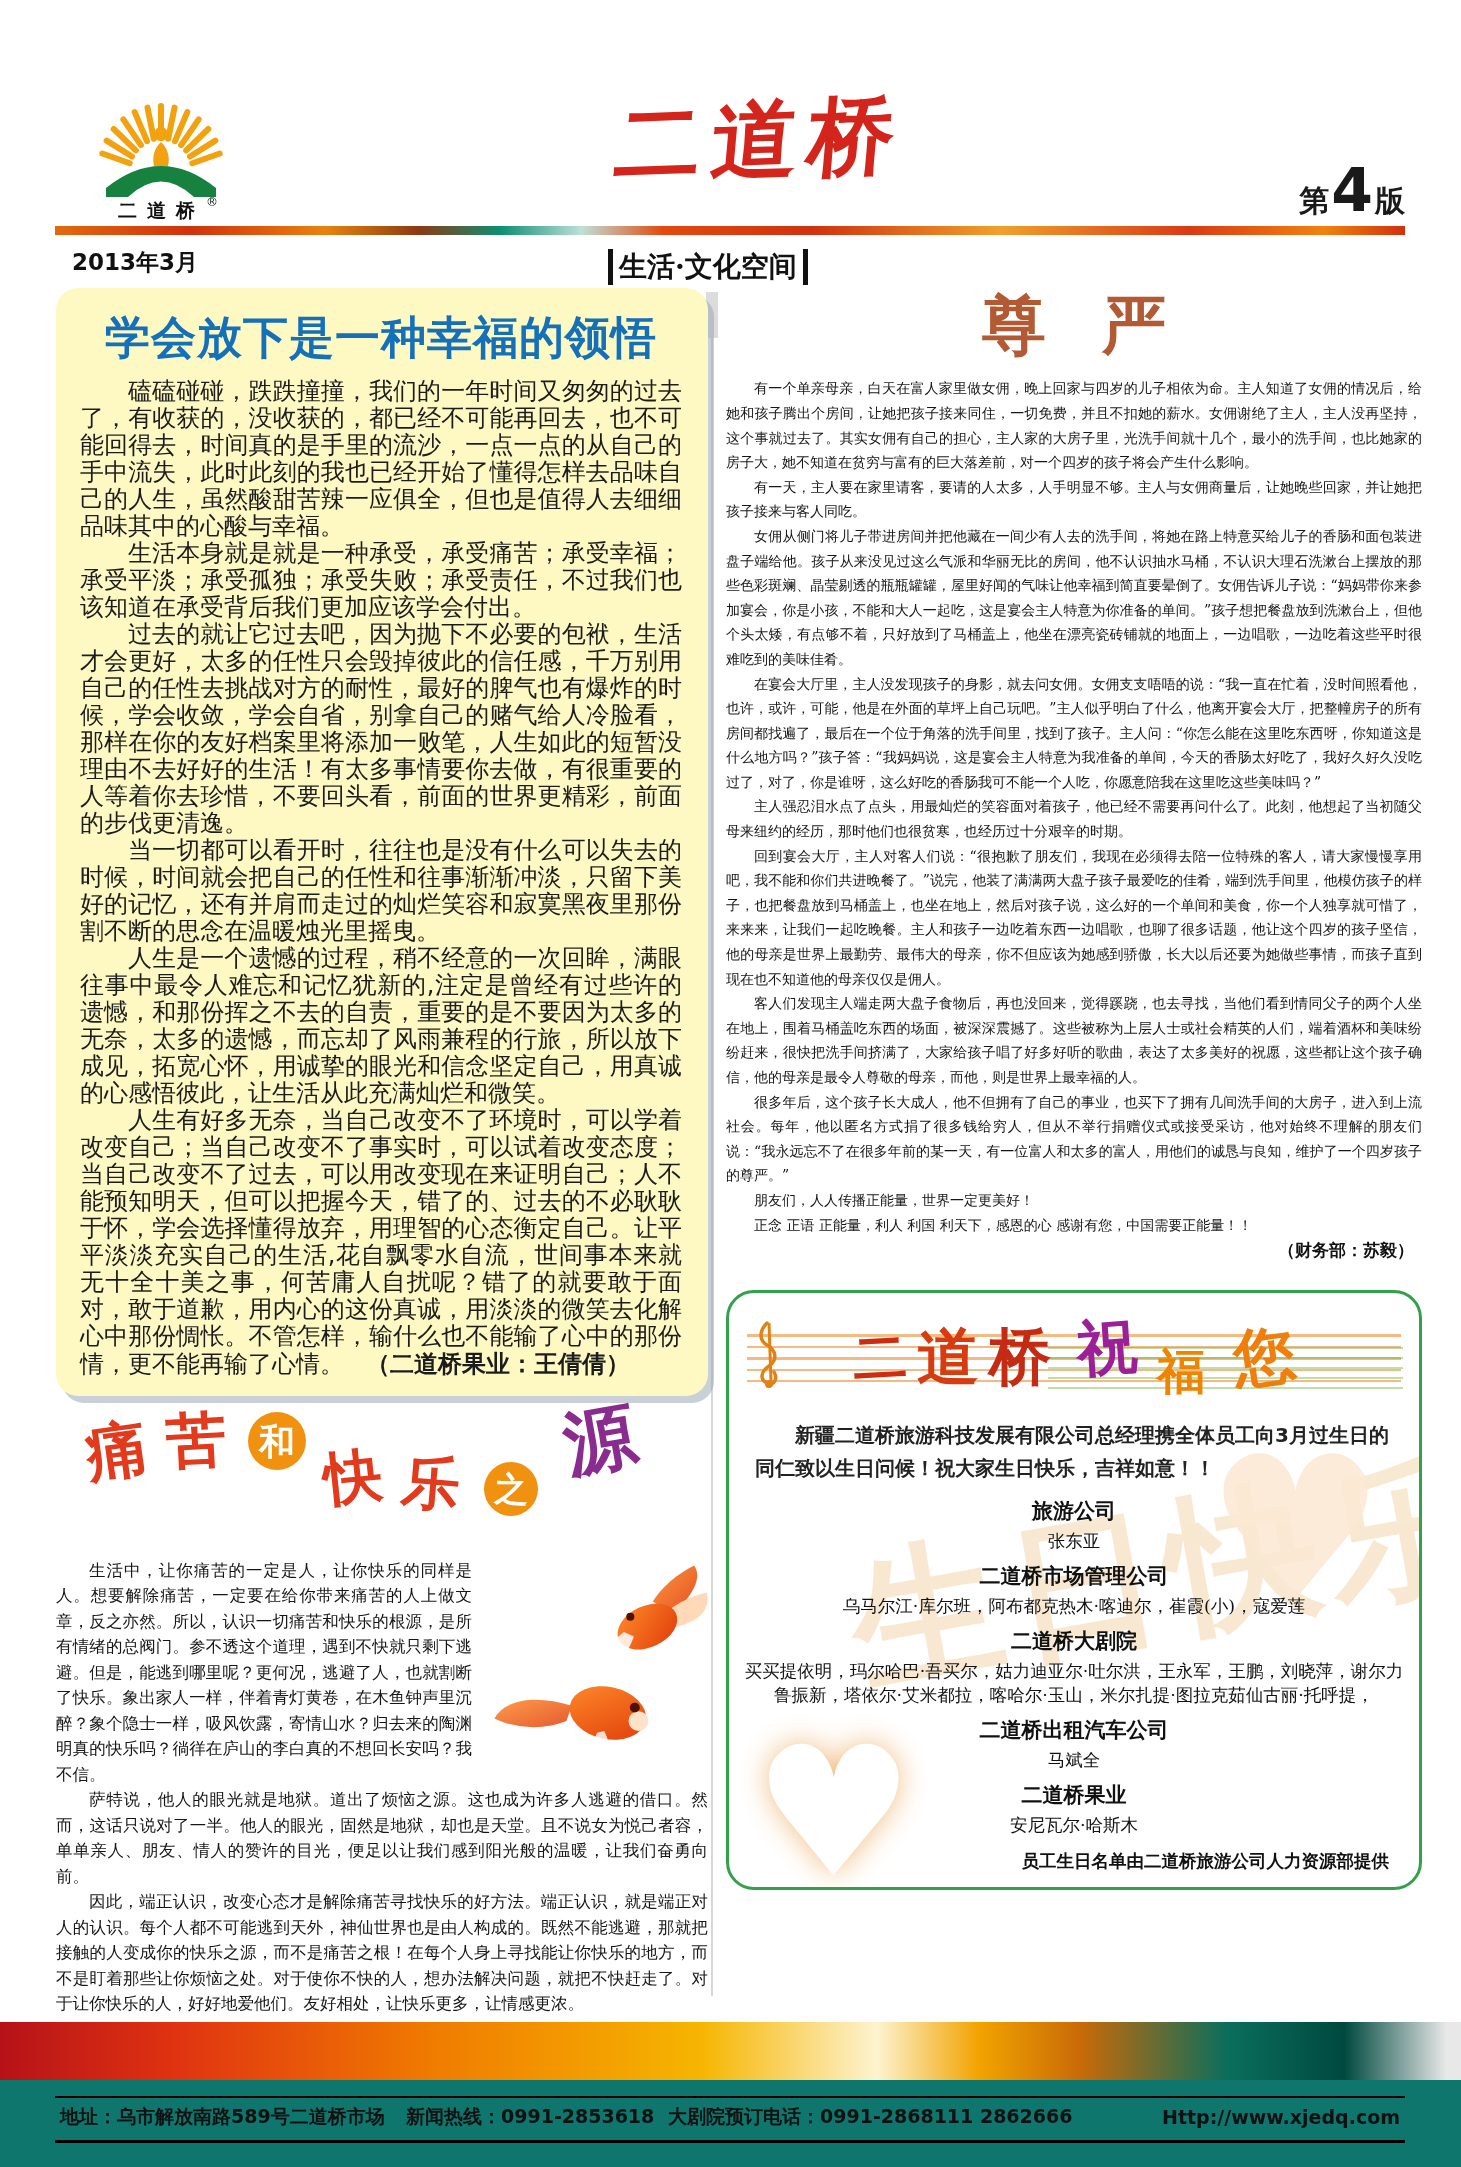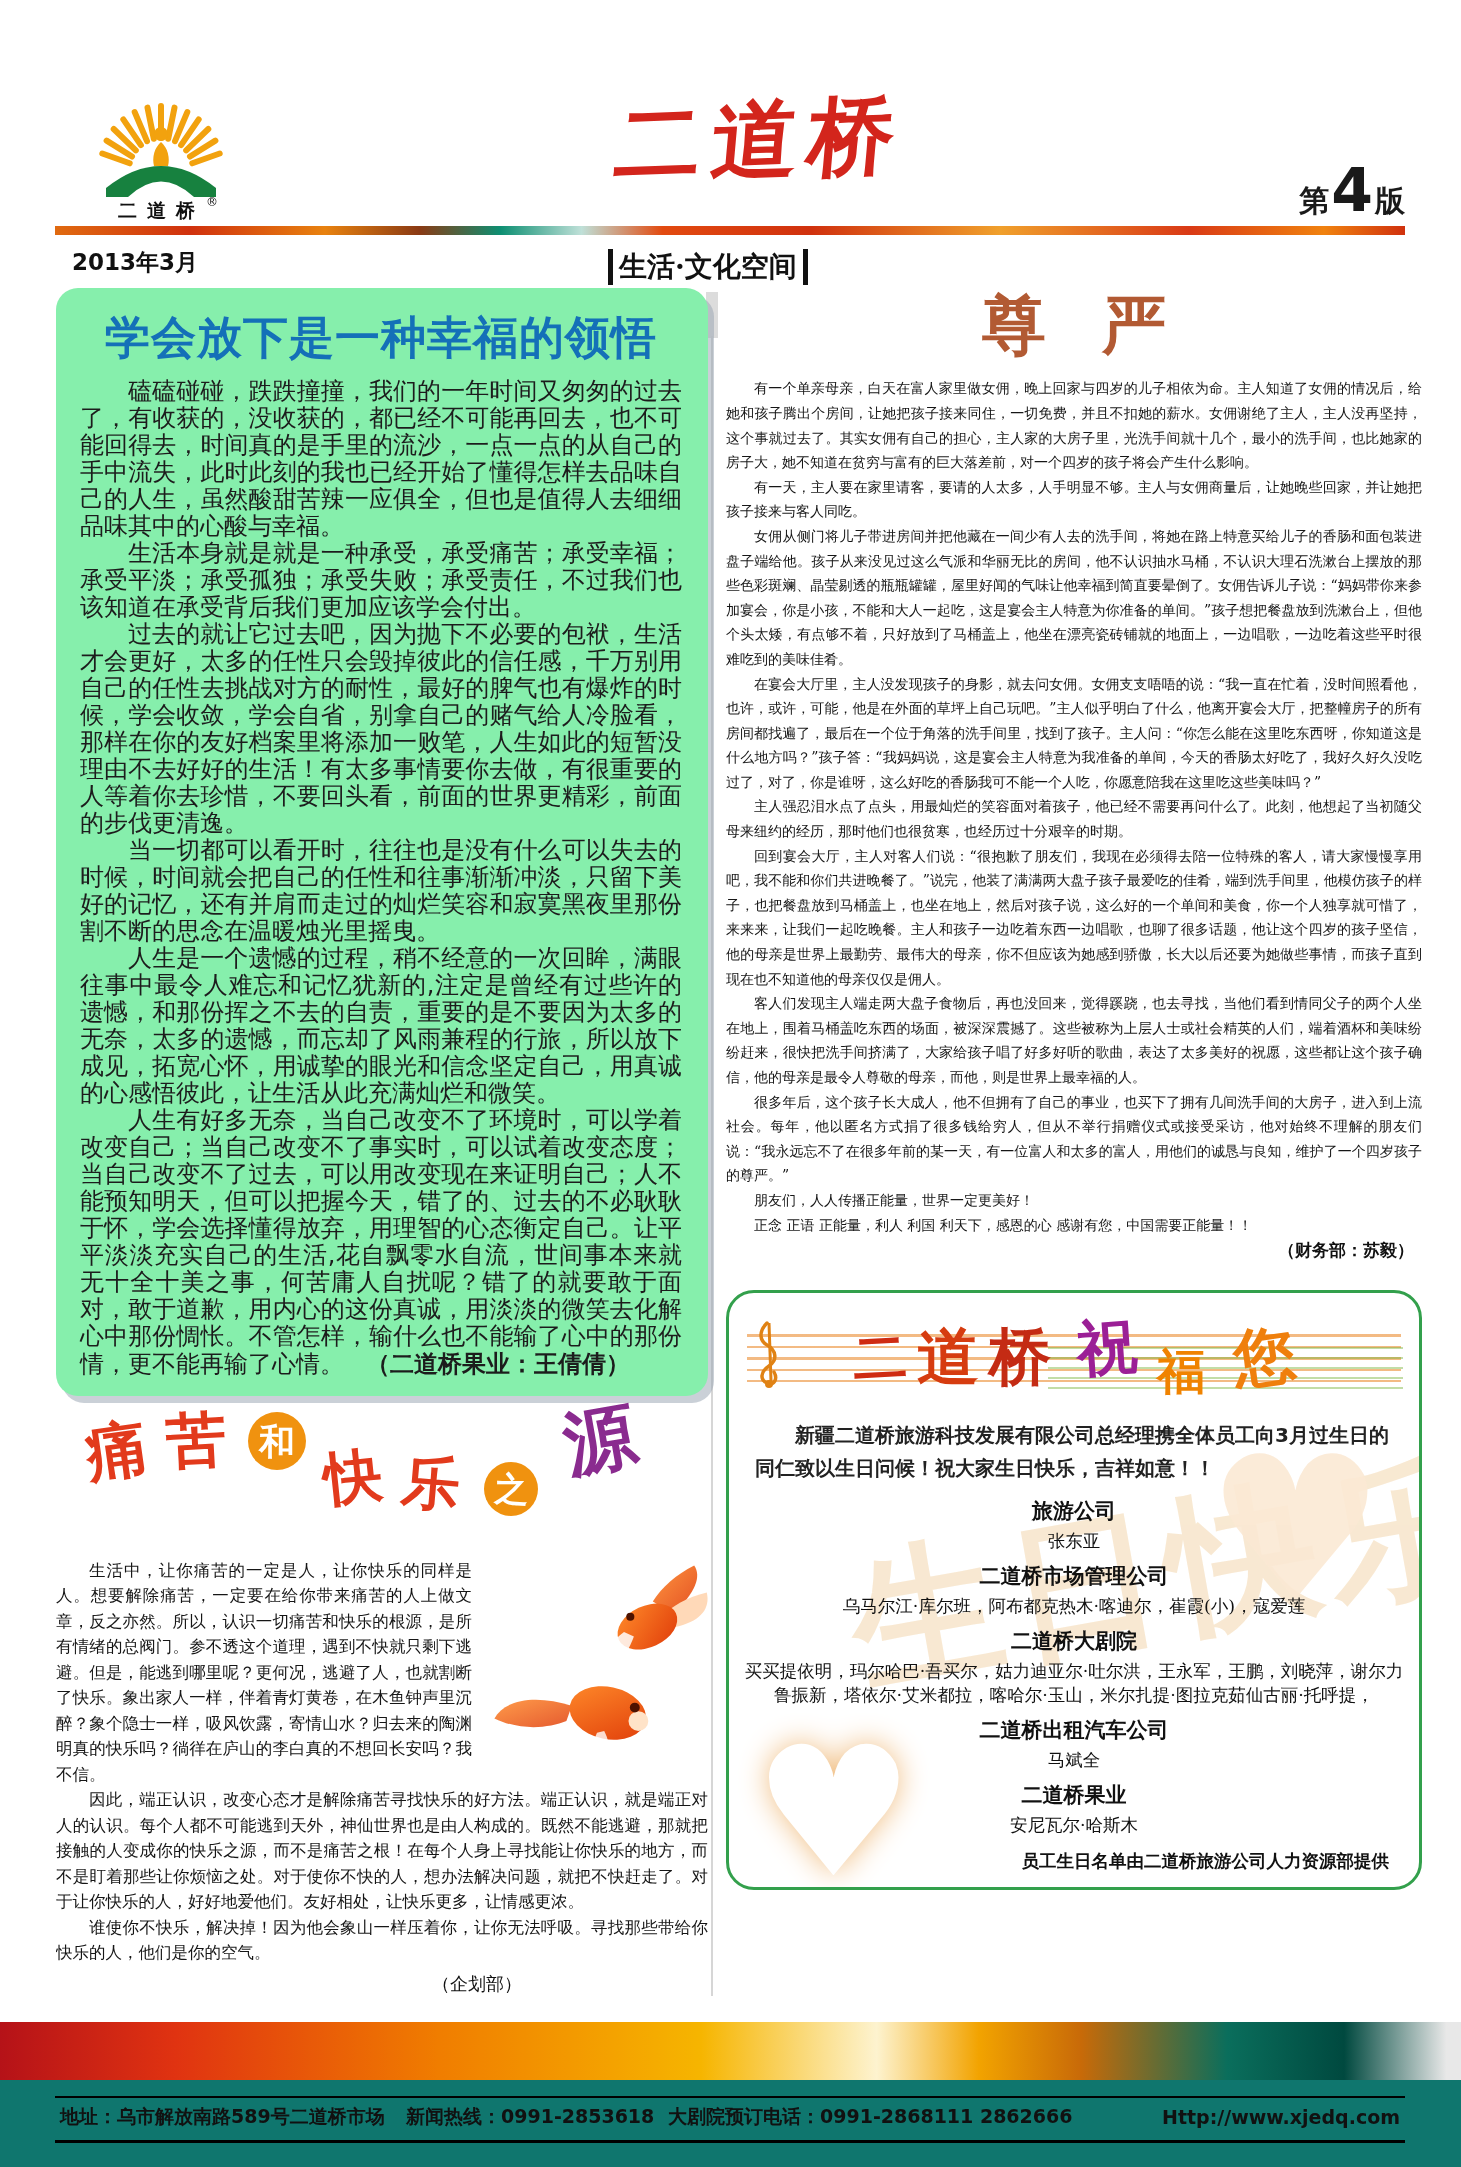--- a/index.html
+++ b/index.html
@@ -23,21 +23,21 @@
   .vbar{width:5px;height:36px;background:#111;}
 
   
   .columns{position:absolute;left:56px;top:288px;width:1366px;height:1732px;overflow:hidden;}
   .left-col{position:absolute;left:0;top:0;width:652px;}
   .right-col{position:absolute;left:670px;top:2px;width:696px;}
   .divider-tick{position:absolute;left:650px;top:4px;width:12px;height:46px;background:#dcdcdc;}
   .col-divider{position:absolute;left:655px;top:48px;width:2px;height:1660px;background:#d6d6d6;}
 
   
-  .article1{background:#86efac;border-radius:22px;box-shadow:6px 7px 0 rgba(150,162,175,.5);
+  .article1{background:#fef9c3;border-radius:22px;box-shadow:6px 7px 0 rgba(150,162,175,.5);
             padding:20px 26px 18px 24px;}
   .a1-title{text-align:center;color:#1470b8;font-size:45px;font-weight:900;letter-spacing:1px;
             margin:4px 0 14px 0;line-height:1.15;}
   .a1-body{font-size:24px;line-height:27px;color:#1c1c1c;text-align:justify;}
   .a1-body p{margin:0;text-indent:2em;}
   .byline1{font-weight:bold;margin-left:22px;font-family:"DejaVu Serif","Liberation Serif",serif;}
 
   
   .article2{margin-top:14px;}
   .a2-title{position:relative;height:148px;font-family:"DejaVu Serif","Liberation Serif",serif;font-weight:900;}
@@ -205,20 +205,21 @@
                 <path d="M92 162 C 54 150 18 154 6 176 C 35 190 66 187 86 179 Z" fill="url(#fg)" opacity=".85"></path>
                 <path d="M96 173 C 70 196 64 217 78 226 C 96 212 104 193 107 181 Z" fill="#fff"></path>
                 <ellipse cx="132" cy="170" rx="43" ry="29" transform="rotate(12 132 170)" fill="url(#fg)"></ellipse>
                 <circle cx="166" cy="179" r="11" fill="#ffe3c8"></circle>
                 <circle cx="162" cy="164" r="5.5" fill="#4d1200"></circle>
                 <path d="M120 192 C 113 207 119 218 132 219 C 135 207 132 198 128 190 Z" fill="#fff" opacity=".8"></path>
               </g>
             </svg>
           </div>
           <p>生活中，让你痛苦的一定是人，让你快乐的同样是人。想要解除痛苦，一定要在给你带来痛苦的人上做文章，反之亦然。所以，认识一切痛苦和快乐的根源，是所有情绪的总阀门。参不透这个道理，遇到不快就只剩下逃避。但是，能逃到哪里呢？更何况，逃避了人，也就割断了快乐。象出家人一样，伴着青灯黄卷，在木鱼钟声里沉醉？象个隐士一样，吸风饮露，寄情山水？归去来的陶渊明真的快乐吗？徜徉在庐山的李白真的不想回长安吗？我不信。</p>
+          <p>萨特说，他人的眼光就是地狱。道出了烦恼之源。这也成为许多人逃避的借口。然而，这话只说对了一半。他人的眼光，固然是地狱，却也是天堂。且不说女为悦己者容，单单亲人、朋友、情人的赞许的目光，便足以让我们感到阳光般的温暖，让我们奋勇向前。</p>
           <p>因此，端正认识，改变心态才是解除痛苦寻找快乐的好方法。端正认识，就是端正对人的认识。每个人都不可能逃到天外，神仙世界也是由人构成的。既然不能逃避，那就把接触的人变成你的快乐之源，而不是痛苦之根！在每个人身上寻找能让你快乐的地方，而不是盯着那些让你烦恼之处。对于使你不快的人，想办法解决问题，就把不快赶走了。对于让你快乐的人，好好地爱他们。友好相处，让快乐更多，让情感更浓。</p>
           <p>谁使你不快乐，解决掉！因为他会象山一样压着你，让你无法呼吸。寻找那些带给你快乐的人，他们是你的空气。</p>
         </div>
         <div class="a2-byline">（企划部）</div>
       </div>
     </div>
 
     <div class="right-col">
 
       <div>

